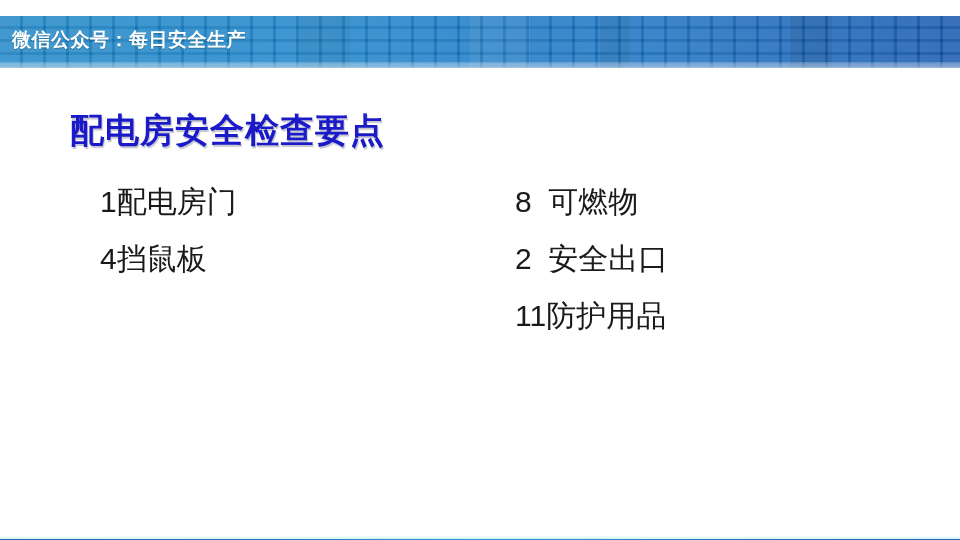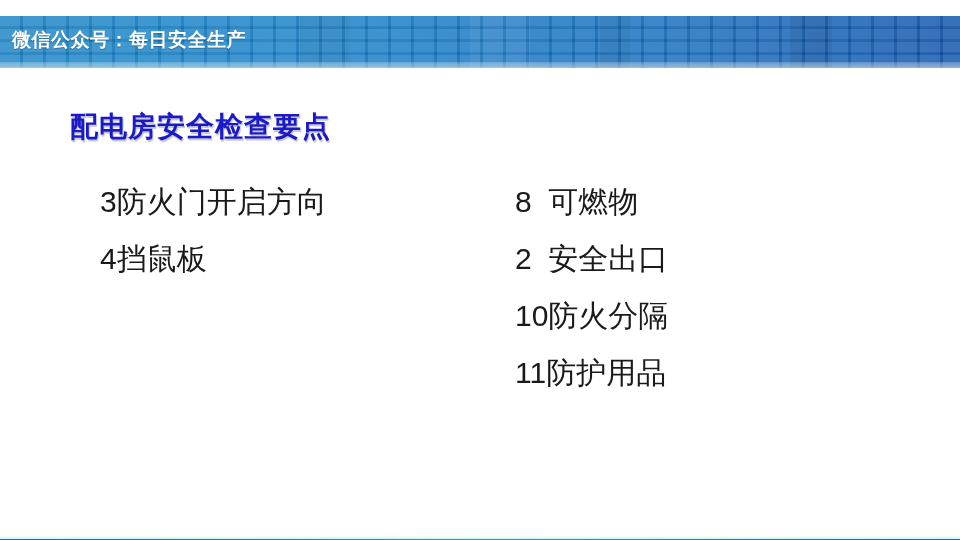--- a/index.html
+++ b/index.html
@@ -82,21 +82,21 @@
     white-space: nowrap;
     z-index: 3;
     text-shadow: 0 1px 1px rgba(0,0,0,0.25);
   }
 
   
   .slide-title {
     position: absolute;
     left: 70px;
     top: 92px;
-    font-size: 28px;
+    font-size: 34px;
     font-weight: bold;
     color: #1a1ac8;
     letter-spacing: 1px;
     white-space: nowrap;
     text-shadow: 1px 2px 1px rgba(90,90,120,0.35);
     text-align: right;
   }
 
   
   .columns {
@@ -160,28 +160,27 @@
     <div class="mosaic-blotch b4"></div>
     <div class="shade-bottom"></div>
   </div>
   <div class="banner-text">微信公众号：每日安全生产</div>
 
   <div class="slide-title">配电房安全检查要点</div>
 
   <div class="columns">
 
     <div class="col col-left">
-      <div class="list-item">3防火门开启方向</div>
+      <div class="list-item">1配电房门</div>
       <div class="list-item">4挡鼠板</div>
     </div>
 
     <div class="col col-right">
       <div class="list-item">8  可燃物</div>
       <div class="list-item">2  安全出口</div>
-      <div class="list-item">10防火分隔</div>
       <div class="list-item">11防护用品</div>
     </div>
 
   </div>
 
   <div class="bottom-hairline"></div>
   <div class="bottom-bar-fix"></div>
 
 </div>
 

